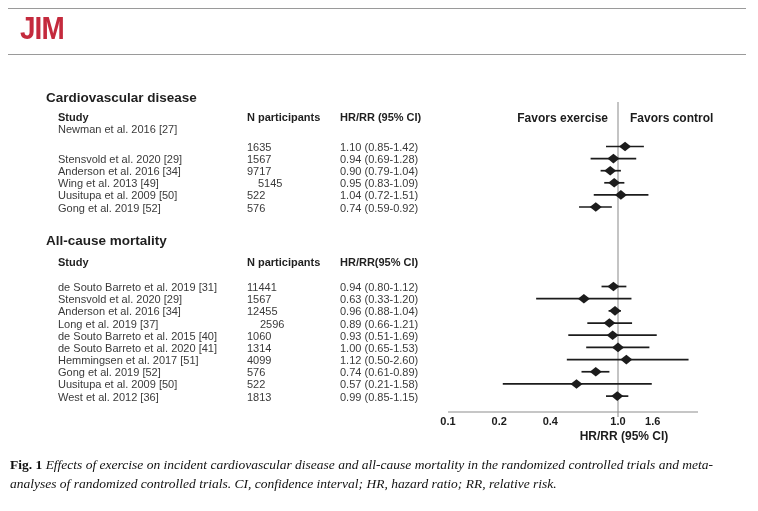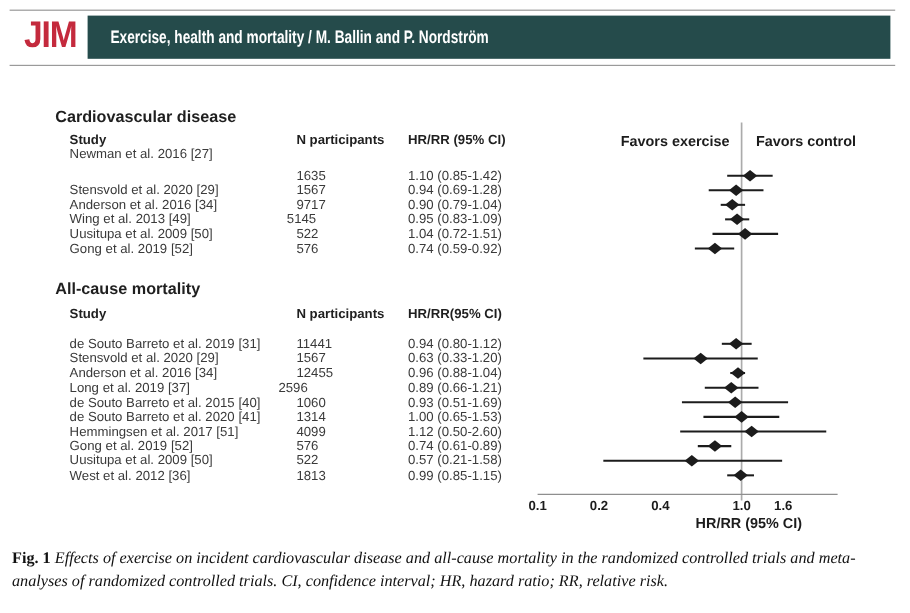--- a/index.html
+++ b/index.html
@@ -23,41 +23,38 @@
              line-height:1.38; }
   .caption .lbl { font-weight:bold; font-style:normal;margin-top:48px; }
   .caption .txt { font-style:italic; }
 </style>
 </head>
 <body>
 
 <div class="page">
   <div class="rule" style="left:8px;top:8px;width:738px;"></div>
   <div class="logo" id="logo" style="color: rgb(196, 42, 61);">JIM</div>
-  <div class="banner" id="banner" style="background: rgb(37, 75, 75);">
-    <span class="banner-text">Exercise, health and mortality / M. Ballin and P. Nordström</span>
-  </div>
   <div class="rule" style="left:8px;top:54px;width:738px;"></div>
 
   <div id="tables">
       <div class="section-title" style="left: 46px; top: 90px;">Cardiovascular disease</div>
       <div class="col-head" style="left: 58px; top: 111px;">Study</div>
       <div class="col-head" style="left: 247px; top: 111px;">N participants</div>
       <div class="col-head" style="left: 340px; top: 111px;">HR/RR (95% CI)</div>
       <div class="cell" style="left: 58px; top: 123px;">Newman et al. 2016 [27]</div>
       <div class="cell" style="left: 247px; top: 141px;">1635</div>
       <div class="cell" style="left: 340px; top: 141px;">1.10 (0.85-1.42)</div>
       <div class="cell" style="left: 58px; top: 153.1px;">Stensvold et al. 2020 [29]</div>
       <div class="cell" style="left: 247px; top: 153.1px;">1567</div>
       <div class="cell" style="left: 340px; top: 153.1px;">0.94 (0.69-1.28)</div>
       <div class="cell" style="left: 58px; top: 165.2px;">Anderson et al. 2016 [34]</div>
       <div class="cell" style="left: 247px; top: 165.2px;">9717</div>
       <div class="cell" style="left: 340px; top: 165.2px;">0.90 (0.79-1.04)</div>
       <div class="cell" style="left: 58px; top: 177.3px;">Wing et al. 2013 [49]</div>
-      <div class="cell" style="left: 239px; top: 177.3px; text-align: center;">5145</div>
+      <div class="cell" style="left: 258px; top: 177.3px; text-align: center;">5145</div>
       <div class="cell" style="left: 340px; top: 177.3px;">0.95 (0.83-1.09)</div>
       <div class="cell" style="left: 58px; top: 189.4px;">Uusitupa et al. 2009 [50]</div>
       <div class="cell" style="left: 247px; top: 189.4px;">522</div>
       <div class="cell" style="left: 340px; top: 189.4px;">1.04 (0.72-1.51)</div>
       <div class="cell" style="left: 58px; top: 201.5px;">Gong et al. 2019 [52]</div>
       <div class="cell" style="left: 247px; top: 201.5px;">576</div>
       <div class="cell" style="left: 340px; top: 201.5px;">0.74 (0.59-0.92)</div>
       <div class="section-title" style="left: 46px; top: 233px;">All-cause mortality</div>
       <div class="col-head" style="left: 58px; top: 256px;">Study</div>
       <div class="col-head" style="left: 247px; top: 256px;">N participants</div>
@@ -65,21 +62,21 @@
       <div class="cell" style="left: 58px; top: 281px;">de Souto Barreto et al. 2019 [31]</div>
       <div class="cell" style="left: 247px; top: 281px;">11441</div>
       <div class="cell" style="left: 340px; top: 281px;">0.94 (0.80-1.12)</div>
       <div class="cell" style="left: 58px; top: 293.18px;">Stensvold et al. 2020 [29]</div>
       <div class="cell" style="left: 247px; top: 293.18px;">1567</div>
       <div class="cell" style="left: 340px; top: 293.18px;">0.63 (0.33-1.20)</div>
       <div class="cell" style="left: 58px; top: 305.36px;">Anderson et al. 2016 [34]</div>
       <div class="cell" style="left: 247px; top: 305.36px;">12455</div>
       <div class="cell" style="left: 340px; top: 305.36px;">0.96 (0.88-1.04)</div>
       <div class="cell" style="left: 58px; top: 317.54px;">Long et al. 2019 [37]</div>
-      <div class="cell" style="left: 232px; top: 317.54px;">2596</div>
+      <div class="cell" style="left: 260px; top: 317.54px;">2596</div>
       <div class="cell" style="left: 340px; top: 317.54px;">0.89 (0.66-1.21)</div>
       <div class="cell" style="left: 58px; top: 329.72px;">de Souto Barreto et al. 2015 [40]</div>
       <div class="cell" style="left: 247px; top: 329.72px;">1060</div>
       <div class="cell" style="left: 340px; top: 329.72px;">0.93 (0.51-1.69)</div>
       <div class="cell" style="left: 58px; top: 341.9px;">de Souto Barreto et al. 2020 [41]</div>
       <div class="cell" style="left: 247px; top: 341.9px;">1314</div>
       <div class="cell" style="left: 340px; top: 341.9px;">1.00 (0.65-1.53)</div>
       <div class="cell" style="left: 58px; top: 354.08px;">Hemmingsen et al. 2017 [51]</div>
       <div class="cell" style="left: 247px; top: 354.08px;">4099</div>
       <div class="cell" style="left: 340px; top: 354.08px;">1.12 (0.50-2.60)</div>

